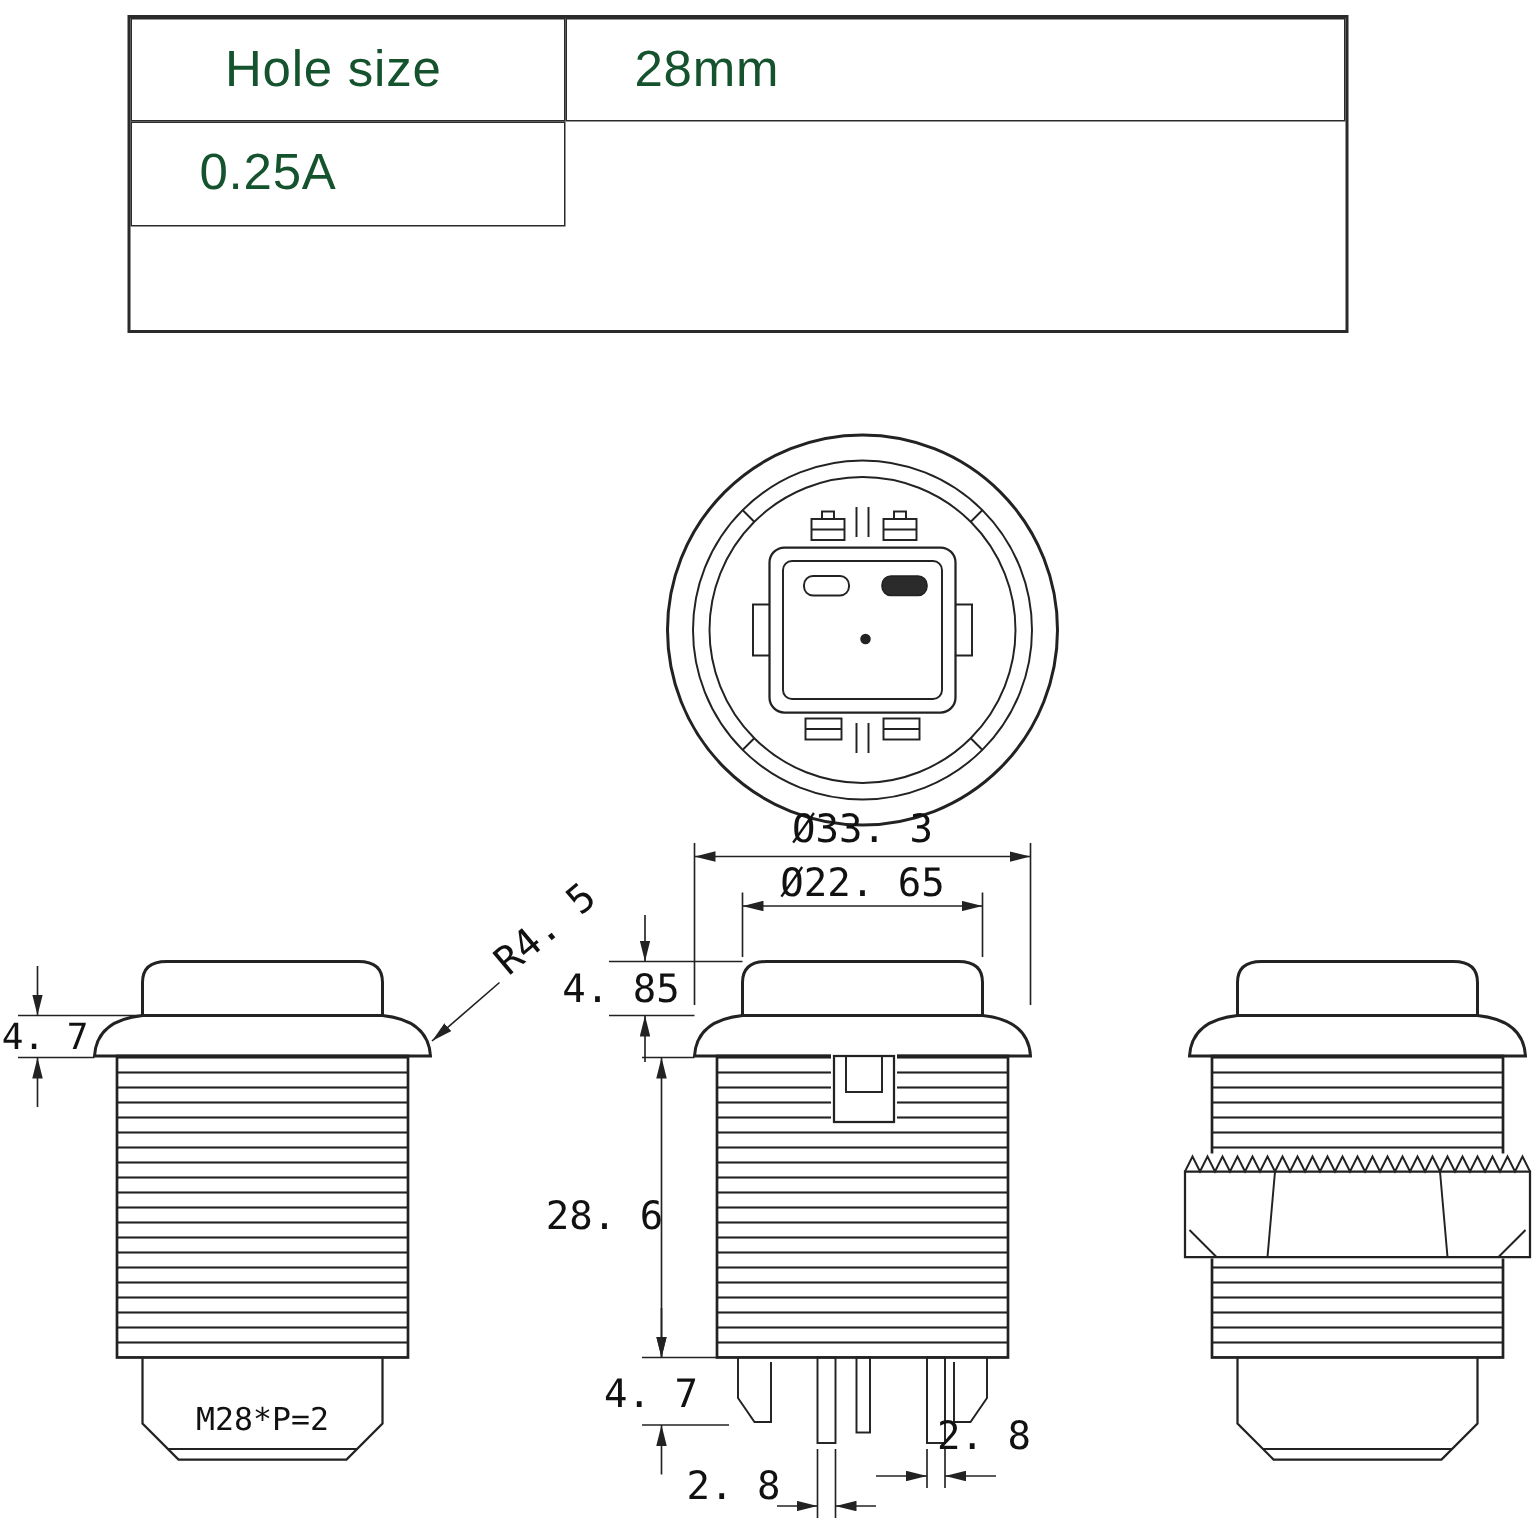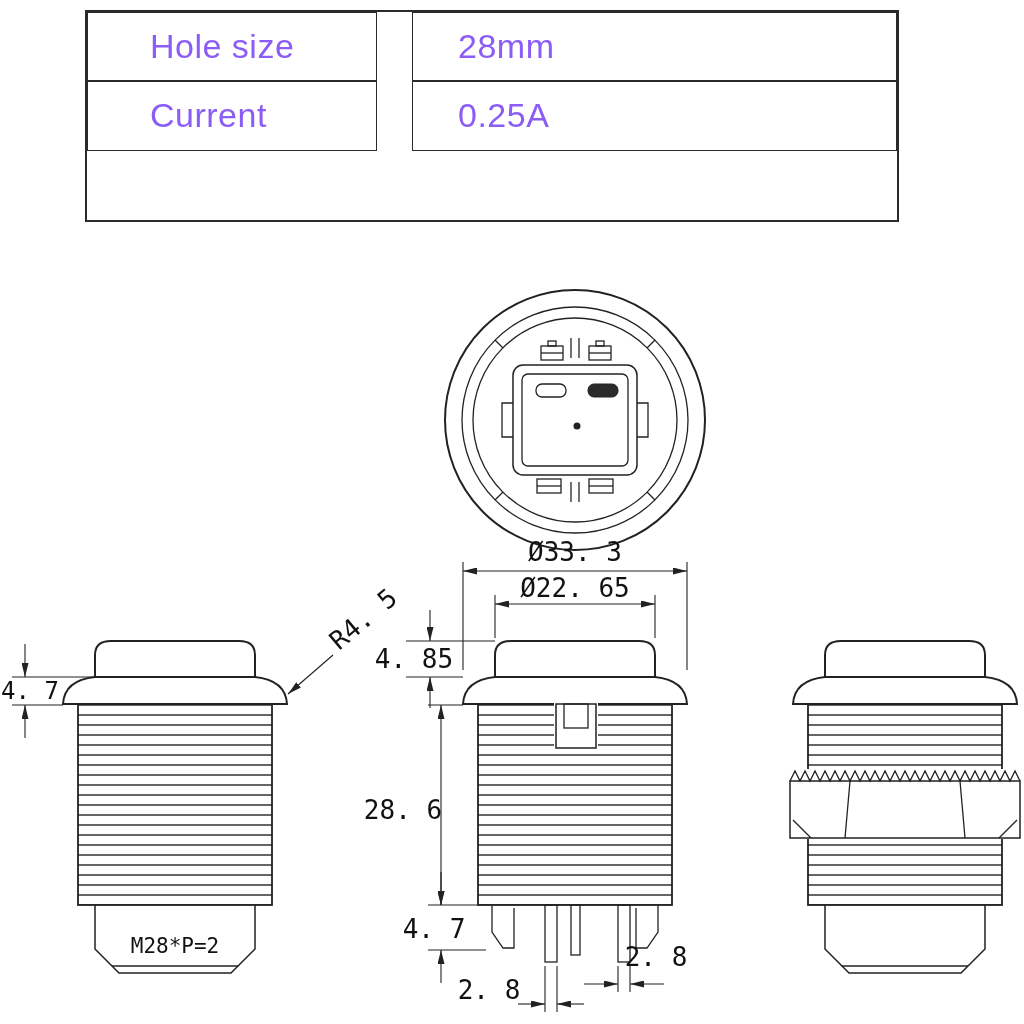--- a/index.html
+++ b/index.html
@@ -3,44 +3,43 @@
 <meta charset="utf-8">
 <style>
   html,body{margin:0;padding:0;background:#fff;}
   #page{position:relative;width:1024px;height:1024px;background:#fff;overflow:hidden;
         font-family:"Liberation Sans",sans-serif;color:#1d1d1d;}
   
   #spec-table{position:absolute;left:85px;top:10px;width:810px;height:208px;
               display:grid;grid-template-columns:290px 1fr;grid-template-rows:1fr 1fr 1fr;
               border:2px solid #2a2a2a;}
   #spec-table .cell{border:1px solid #2a2a2a;display:flex;align-items:center;
-              font-size:34px;font-weight:400;letter-spacing:.5px;color:#8b5cf6;}
+              font-size:34px;font-weight:400;letter-spacing:.5px;color:#14532d;}
   #spec-table .lbl{padding-left:62px;}
-  #spec-table .val{padding-left:45px;margin-left:35px;}
+  #spec-table .val{padding-left:45px;}
   
   svg{position:absolute;left:0;top:0;}
   .ol{fill:none;stroke:#222;stroke-width:2;}
   .ol15{fill:none;stroke:#222;stroke-width:1.5;}
   .fine{fill:none;stroke:#222;stroke-width:1.3;}
   .dl{fill:none;stroke:#222;stroke-width:1.1;}
   .th{fill:url(#threadPat);stroke:#222;stroke-width:1.8;}
   .wh{fill:#fff;stroke:none;}
   text.dim{font-family:"DejaVu Sans Mono",monospace;font-size:26px;fill:#111;}
   text.dimsm{font-family:"DejaVu Sans Mono",monospace;font-size:24px;fill:#111;}
   text.spec{font-family:"DejaVu Sans Mono",monospace;font-size:21px;fill:#111;}
 </style>
 </head>
 <body>
 
 <div id="page">
 
   <div id="spec-table">
     <div class="cell lbl">Hole size</div>
     <div class="cell val">28mm</div>
-    <div class="cell lbl">Current</div>
     <div class="cell val">0.25A</div>
   </div>
 
   <svg width="1024" height="1024" viewBox="0 0 1024 1024">
     <defs>
       <pattern id="threadPat" width="10" height="10" patternUnits="userSpaceOnUse">
         <line x1="0" y1="5" x2="10" y2="5" stroke="#222" stroke-width="1.4"></line>
       </pattern>
       <marker id="ae" markerWidth="14" markerHeight="7" refX="14" refY="3.5" orient="auto" markerUnits="userSpaceOnUse">
         <path d="M0,0 L14,3.5 L0,7 Z" fill="#222"></path>

